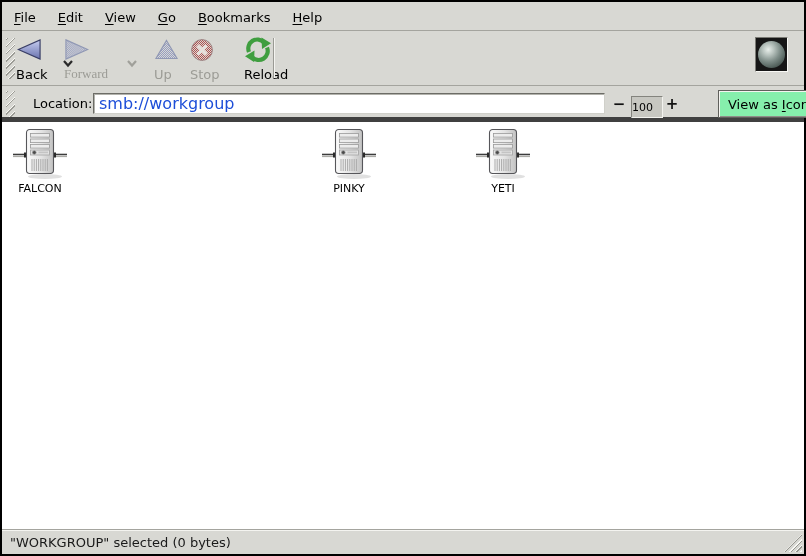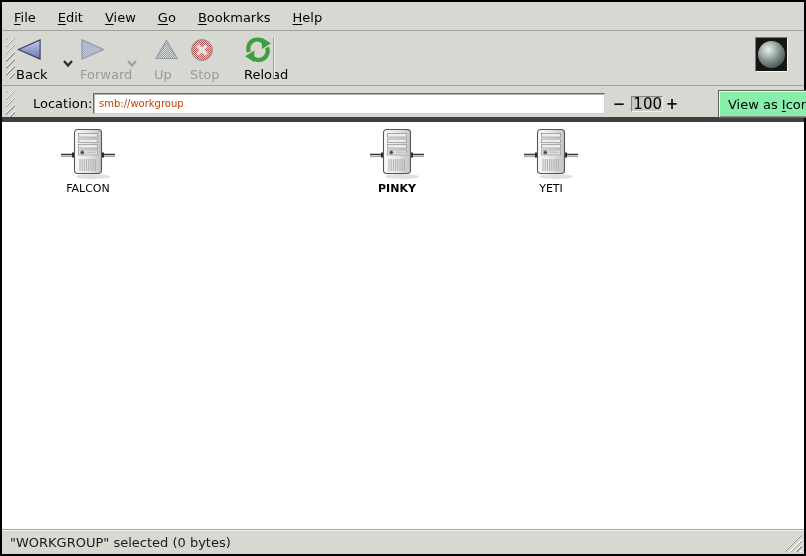--- a/index.html
+++ b/index.html
@@ -80,36 +80,36 @@
     background:#d8d8d3;
   }
   .locbar .grip-v { left:4px; top:5px; height:26px; }
   .loc-label {
     position:absolute; left:31px; top:0; line-height:35px; font-size:13px; color:#000;
   }
   .loc-input {
     position:absolute; left:91px; top:7px; width:512px; height:21px;
     border:1px solid; border-color:#6c6c66 #d0d0ca #d0d0ca #6c6c66;
     box-shadow:inset 1px 1px 0 #b2b2ac;
-    background:#fff; font-family:inherit; font-size:10px; color:#c2410c;
+    background:#fff; font-family:inherit; font-size:16px; color:#1d4ed8;
     padding:1px 5px; outline:none;
   }
   .zoom-out,.zoom-in {
     position:absolute; top:0; width:16px; height:35px;
     font-size:15px; font-weight:bold; color:#111;
     display:flex; align-items:center; justify-content:center; cursor:default;
   }
   .zoom-out { left:609px; }
   .zoom-in  { left:662px; }
   .zoom-box {
-    position:absolute; left:629px; top:10px; width:32px; height:16px;
+    position:absolute; left:629px; top:10px; width:32px; height:22px;
     background:#c7c7c1;
     border:1px solid; border-color:#84847e #f2f2ee #f2f2ee #84847e;
-    font-size:15px; color:#000;
-    display:flex; align-items:center; justify-content:flex-end;
+    font-size:11px; color:#000;
+    display:flex; align-items:center; justify-content:flex-start;
   }
   .viewas {
     position:absolute; left:716px; top:4px; width:117px; height:28px;
     background:#86efac;
     border:1px solid #60605c;
     box-shadow:inset 1px 1px 0 #f4f4f0, inset -1px -1px 0 #8e8e88;
     display:flex; align-items:stretch; cursor:default;
   }
   .viewas-label {
     flex:1; display:flex; align-items:center; padding-left:9px;
@@ -119,21 +119,21 @@
     width:22px; display:flex; flex-direction:column;
     align-items:center; justify-content:center;
     border-left:1px solid #9a9a94; box-shadow:inset 1px 0 0 #f4f4f0;
   }
   
   .content {
     flex:1 1 auto; background:#fff; position:relative; overflow:hidden;
   }
   .file-item {
     position:absolute; top:6px; width:76px;
-    display:flex; flex-direction:column; align-items:center; cursor:default;margin-left:48px;
+    display:flex; flex-direction:column; align-items:center; cursor:default;
   }
   .file-item .fname {
     margin-top:2px; font-size:11px; color:#000; text-align:center;
   }
   
   .statusbar {
     height:25px; flex:0 0 25px;
     border-top:1px solid #a4a49e;
     box-shadow:inset 0 1px 0 #f4f4f0;
     background:#d8d8d3;
@@ -223,21 +223,21 @@
         </svg>
       </span>
       <span>Back</span>
     </div>
     <div class="chevbtn" style="left:58px;">
       <svg width="12" height="9" viewBox="0 0 12 9">
           <polyline points="2,2 6,6.5 10,2" fill="none" stroke="#2a2a2a" stroke-width="2.2"></polyline>
         </svg>
     </div>
 
-    <div class="tbtn disabled" style="left:76px;width:58px;">
+    <div class="tbtn disabled" style="left:60px;width:58px;font-family:Liberation Serif, serif;">
       <span class="ticon">
         <svg width="26" height="23" viewBox="0 0 27 23">
           <polygon points="2,1.5 24.5,11.5 2,21.5" fill="url(#dblue)" stroke="#9098b4" stroke-width="1.2"></polygon>
         </svg>
       </span>
       <span>Forward</span>
     </div>
     <div class="chevbtn" style="left:122px;">
       <svg width="12" height="9" viewBox="0 0 12 9">
           <polyline points="2,2 6,6.5 10,2" fill="none" stroke="#a0a09a" stroke-width="2.2"></polyline>
@@ -309,21 +309,21 @@
     </div>
   </div>
 
   <div class="content">
     <div class="file-item" style="left:0px;">
       <svg width="56" height="52">
           <use href="#sym-server"></use>
         </svg>
       <span class="fname">FALCON</span>
     </div>
-    <div class="file-item" style="left:309px;font-weight:bold;">
+    <div class="file-item" style="left:309px;">
       <svg width="56" height="52">
           <use href="#sym-server"></use>
         </svg>
       <span class="fname">PINKY</span>
     </div>
     <div class="file-item" style="left:463px;">
       <svg width="56" height="52">
           <use href="#sym-server"></use>
         </svg>
       <span class="fname">YETI</span>

